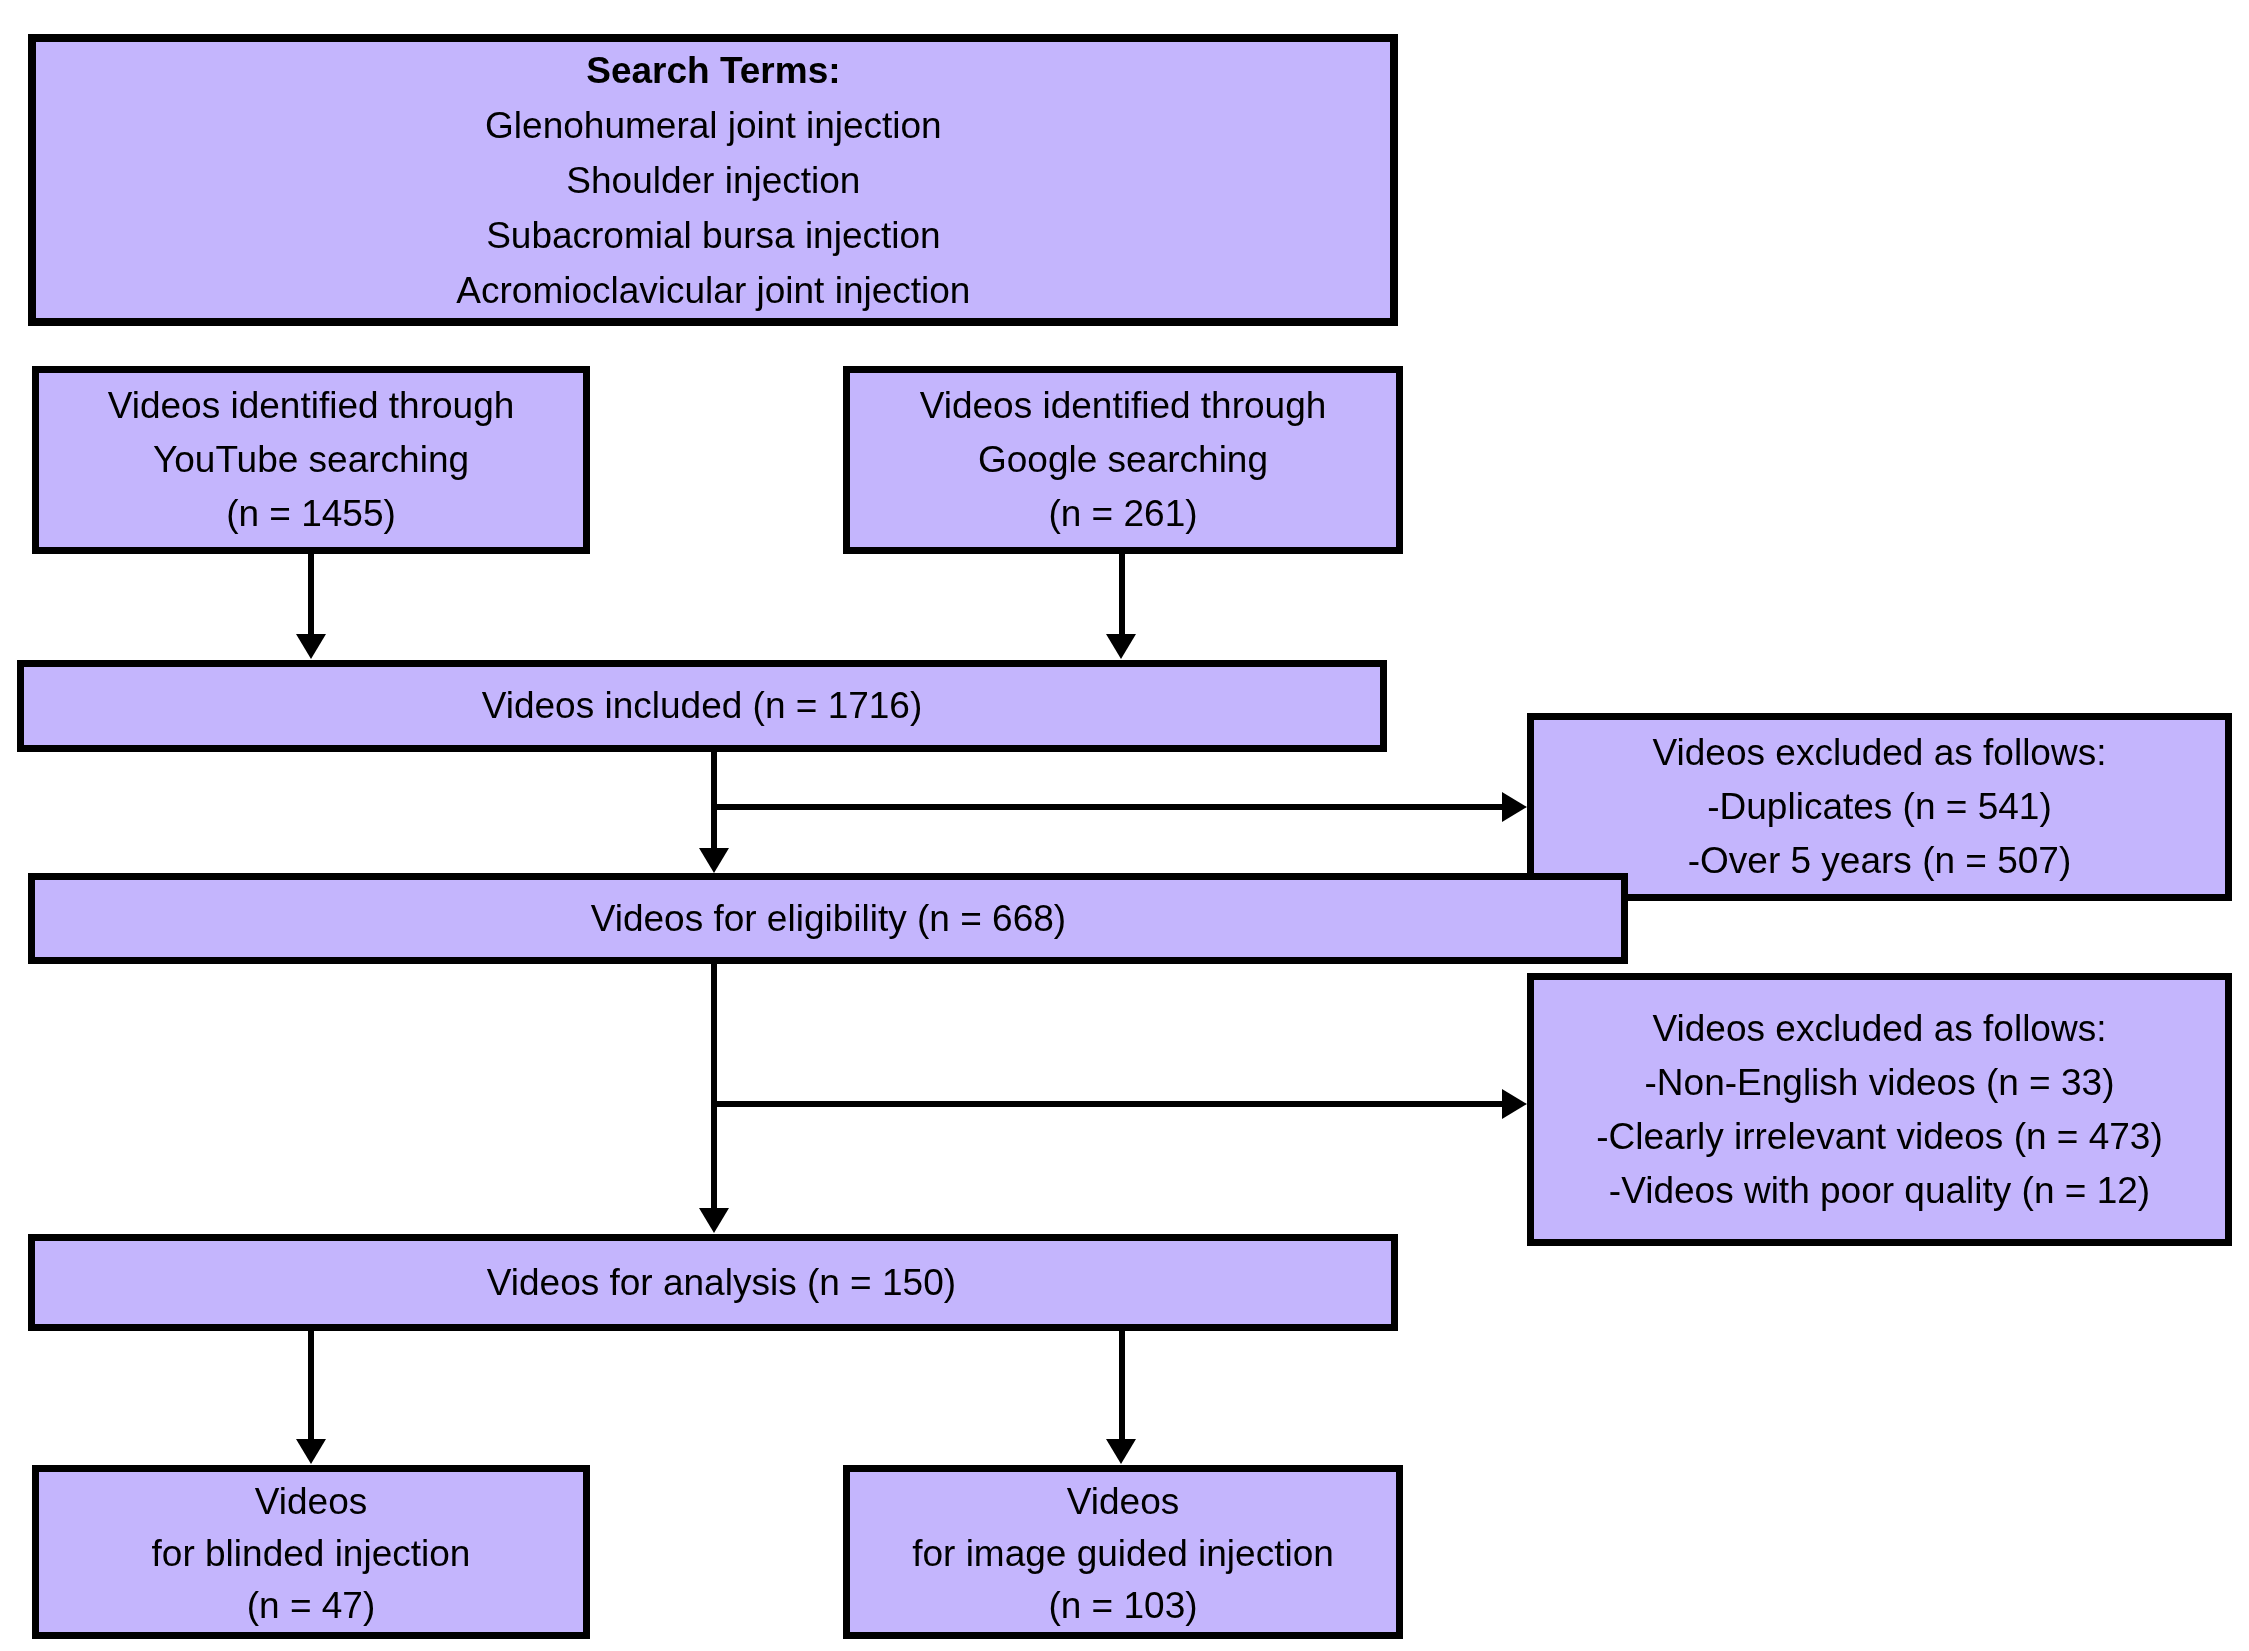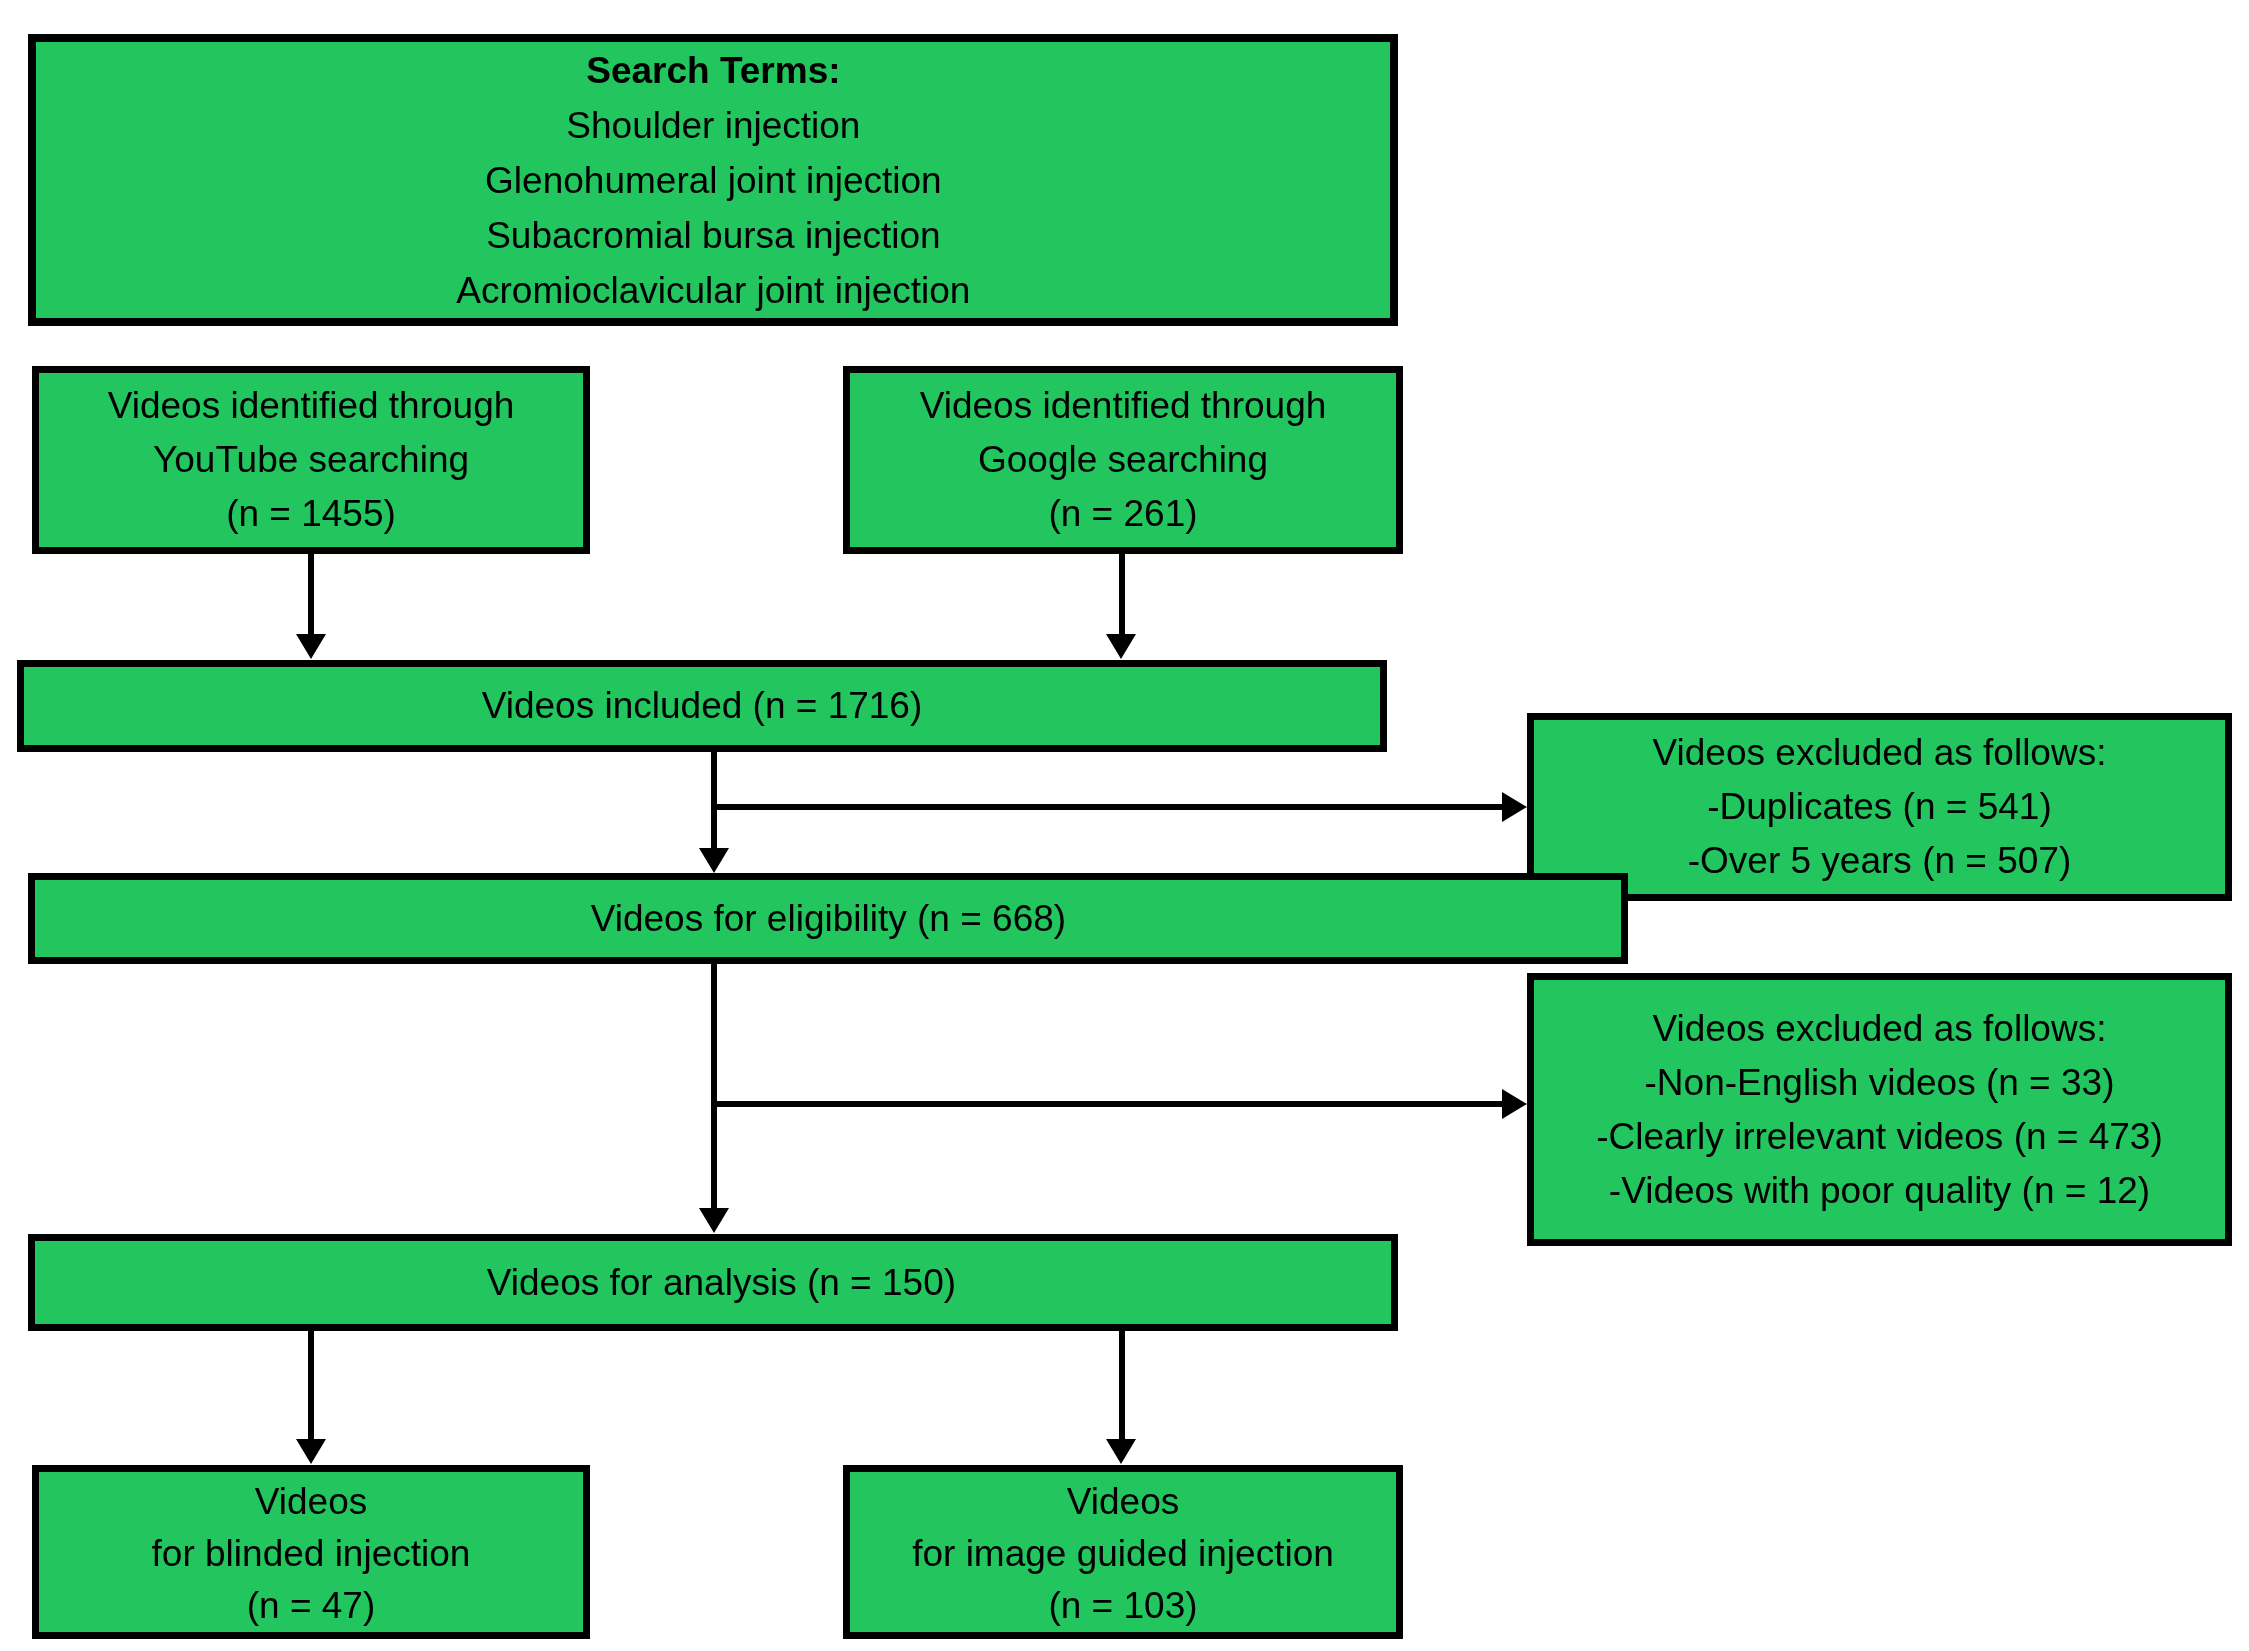--- a/index.html
+++ b/index.html
@@ -12,21 +12,21 @@
     width: 2250px;
     height: 1652px;
     background: #ffffff;
     font-family: "Liberation Sans", sans-serif;
     color: #000000;
     overflow: hidden;
   }
   .box {
     position: absolute;
     box-sizing: border-box;
-    background: #22c55e;
+    background: #c4b5fd;
     border: 7.8px solid #000000;
     display: flex;
     flex-direction: column;
     justify-content: center;
     align-items: center;
     text-align: center;
     font-size: 37px;
     line-height: 54px;
     white-space: nowrap;
   }
@@ -90,22 +90,22 @@
   #line-analysis-right   { left: 1119px; top: 1331px; height: 108px; }
   #arrow-analysis-right  { left: 1106px; top: 1439px; }
 </style>
 </head>
 <body>
 
 <div id="canvas">
 
   <div class="box thick" id="box-search">
     <div class="title">Search Terms:</div>
+    <div>Glenohumeral joint injection</div>
     <div>Shoulder injection</div>
-    <div>Glenohumeral joint injection</div>
     <div>Subacromial bursa injection</div>
     <div>Acromioclavicular joint injection</div>
   </div>
 
   <div class="box" id="box-youtube">
     <div>Videos identified through</div>
     <div>YouTube searching</div>
     <div>(n = 1455)</div>
   </div>
 

